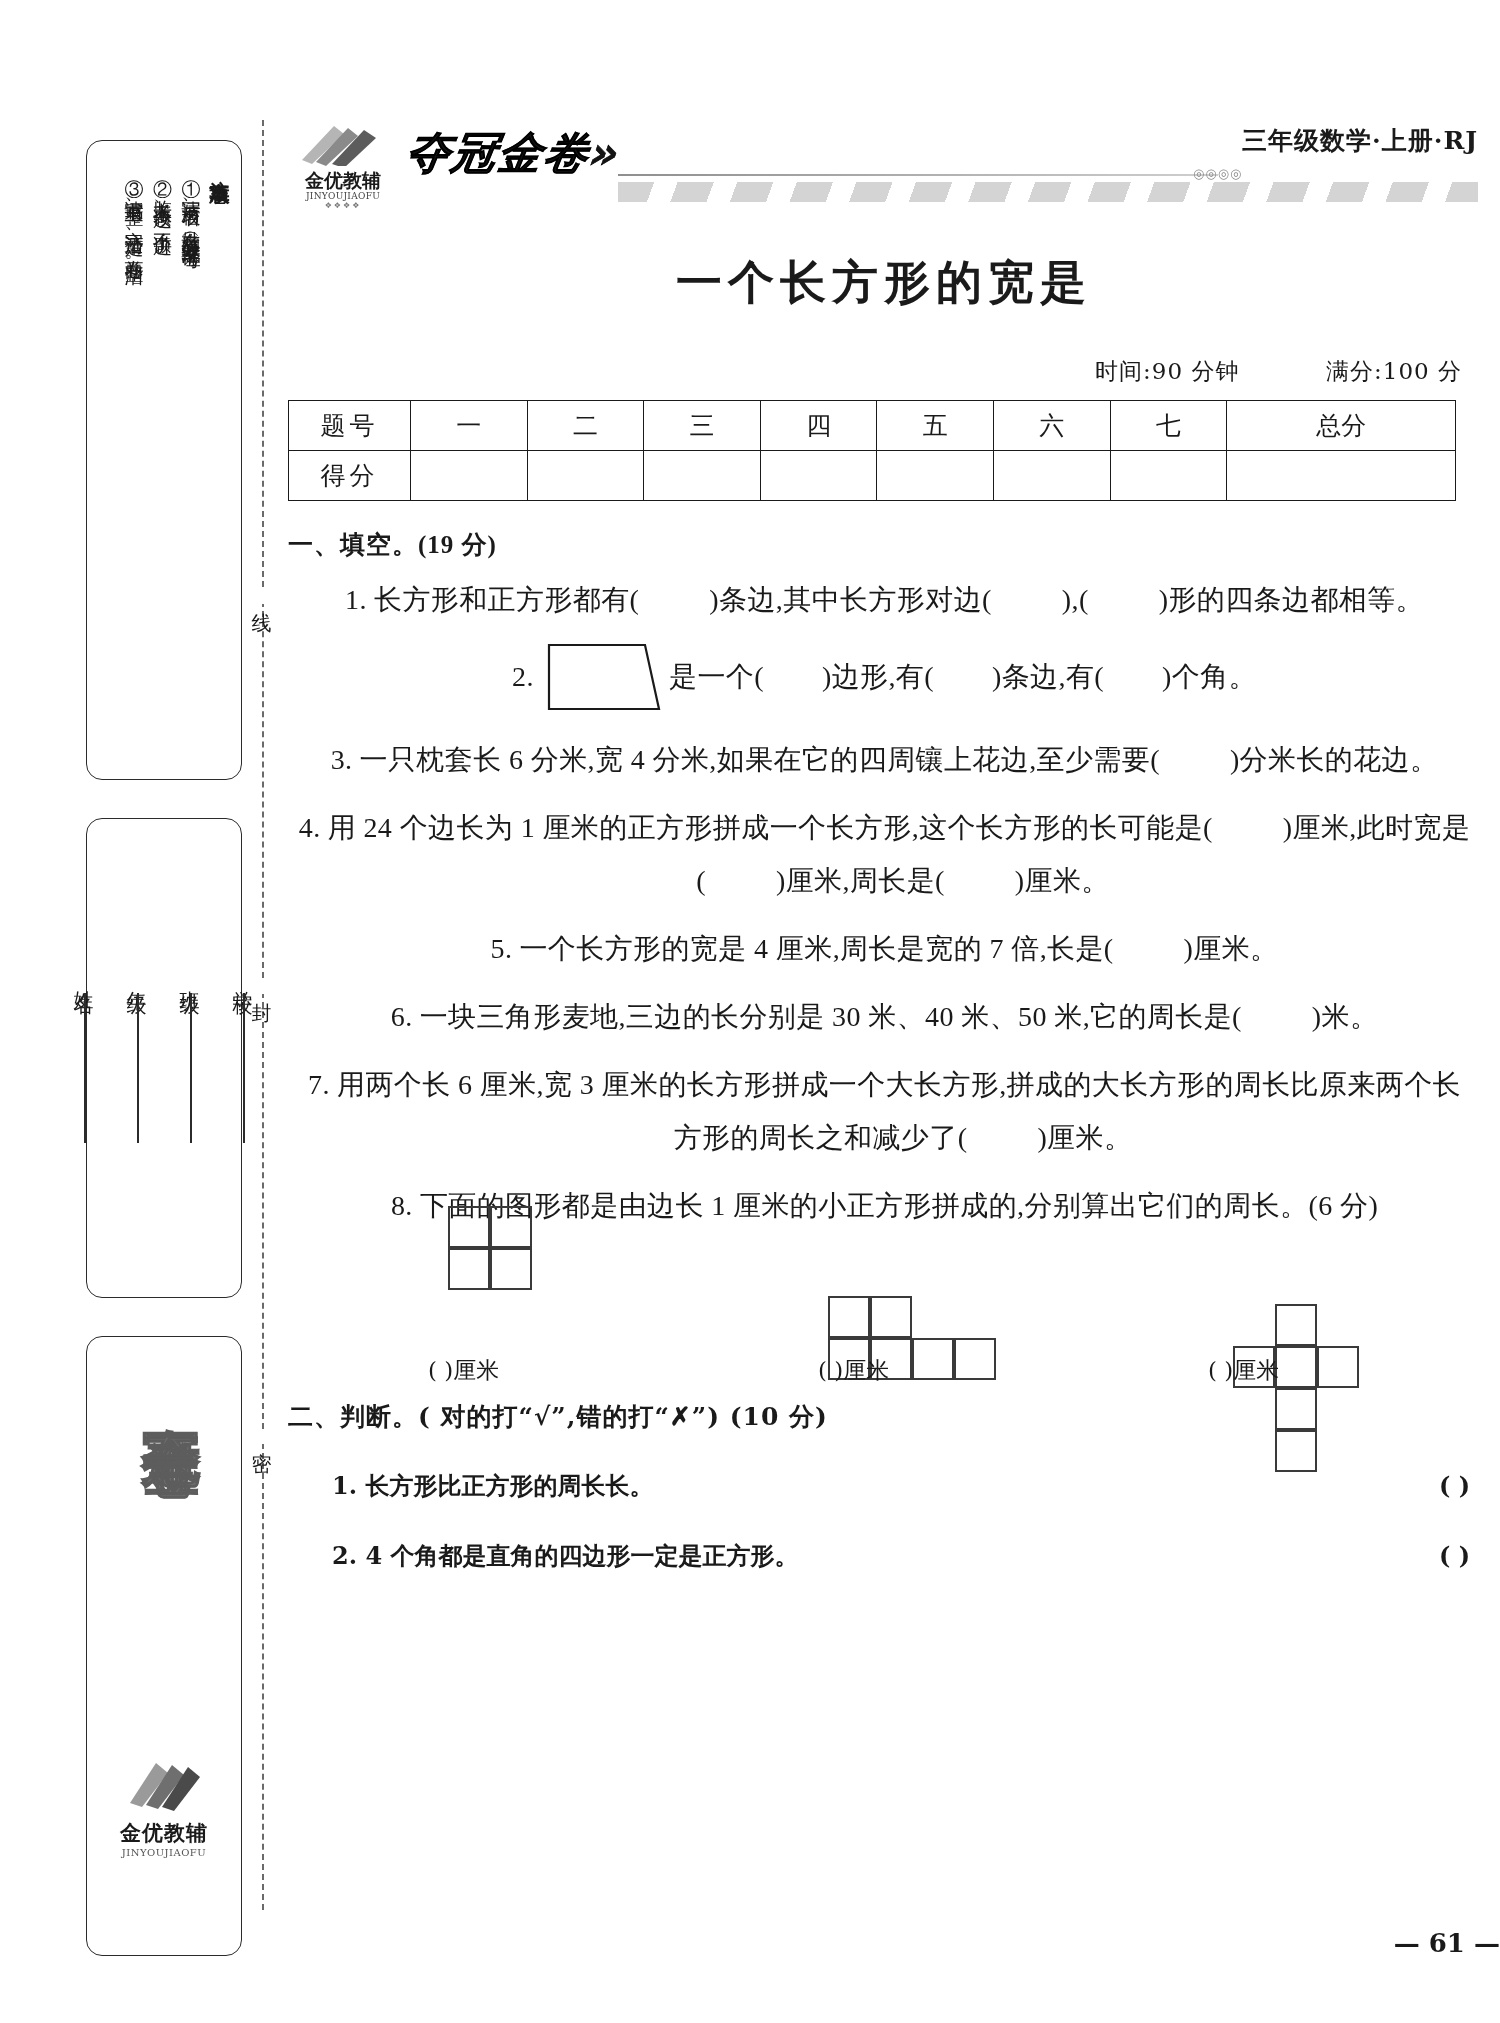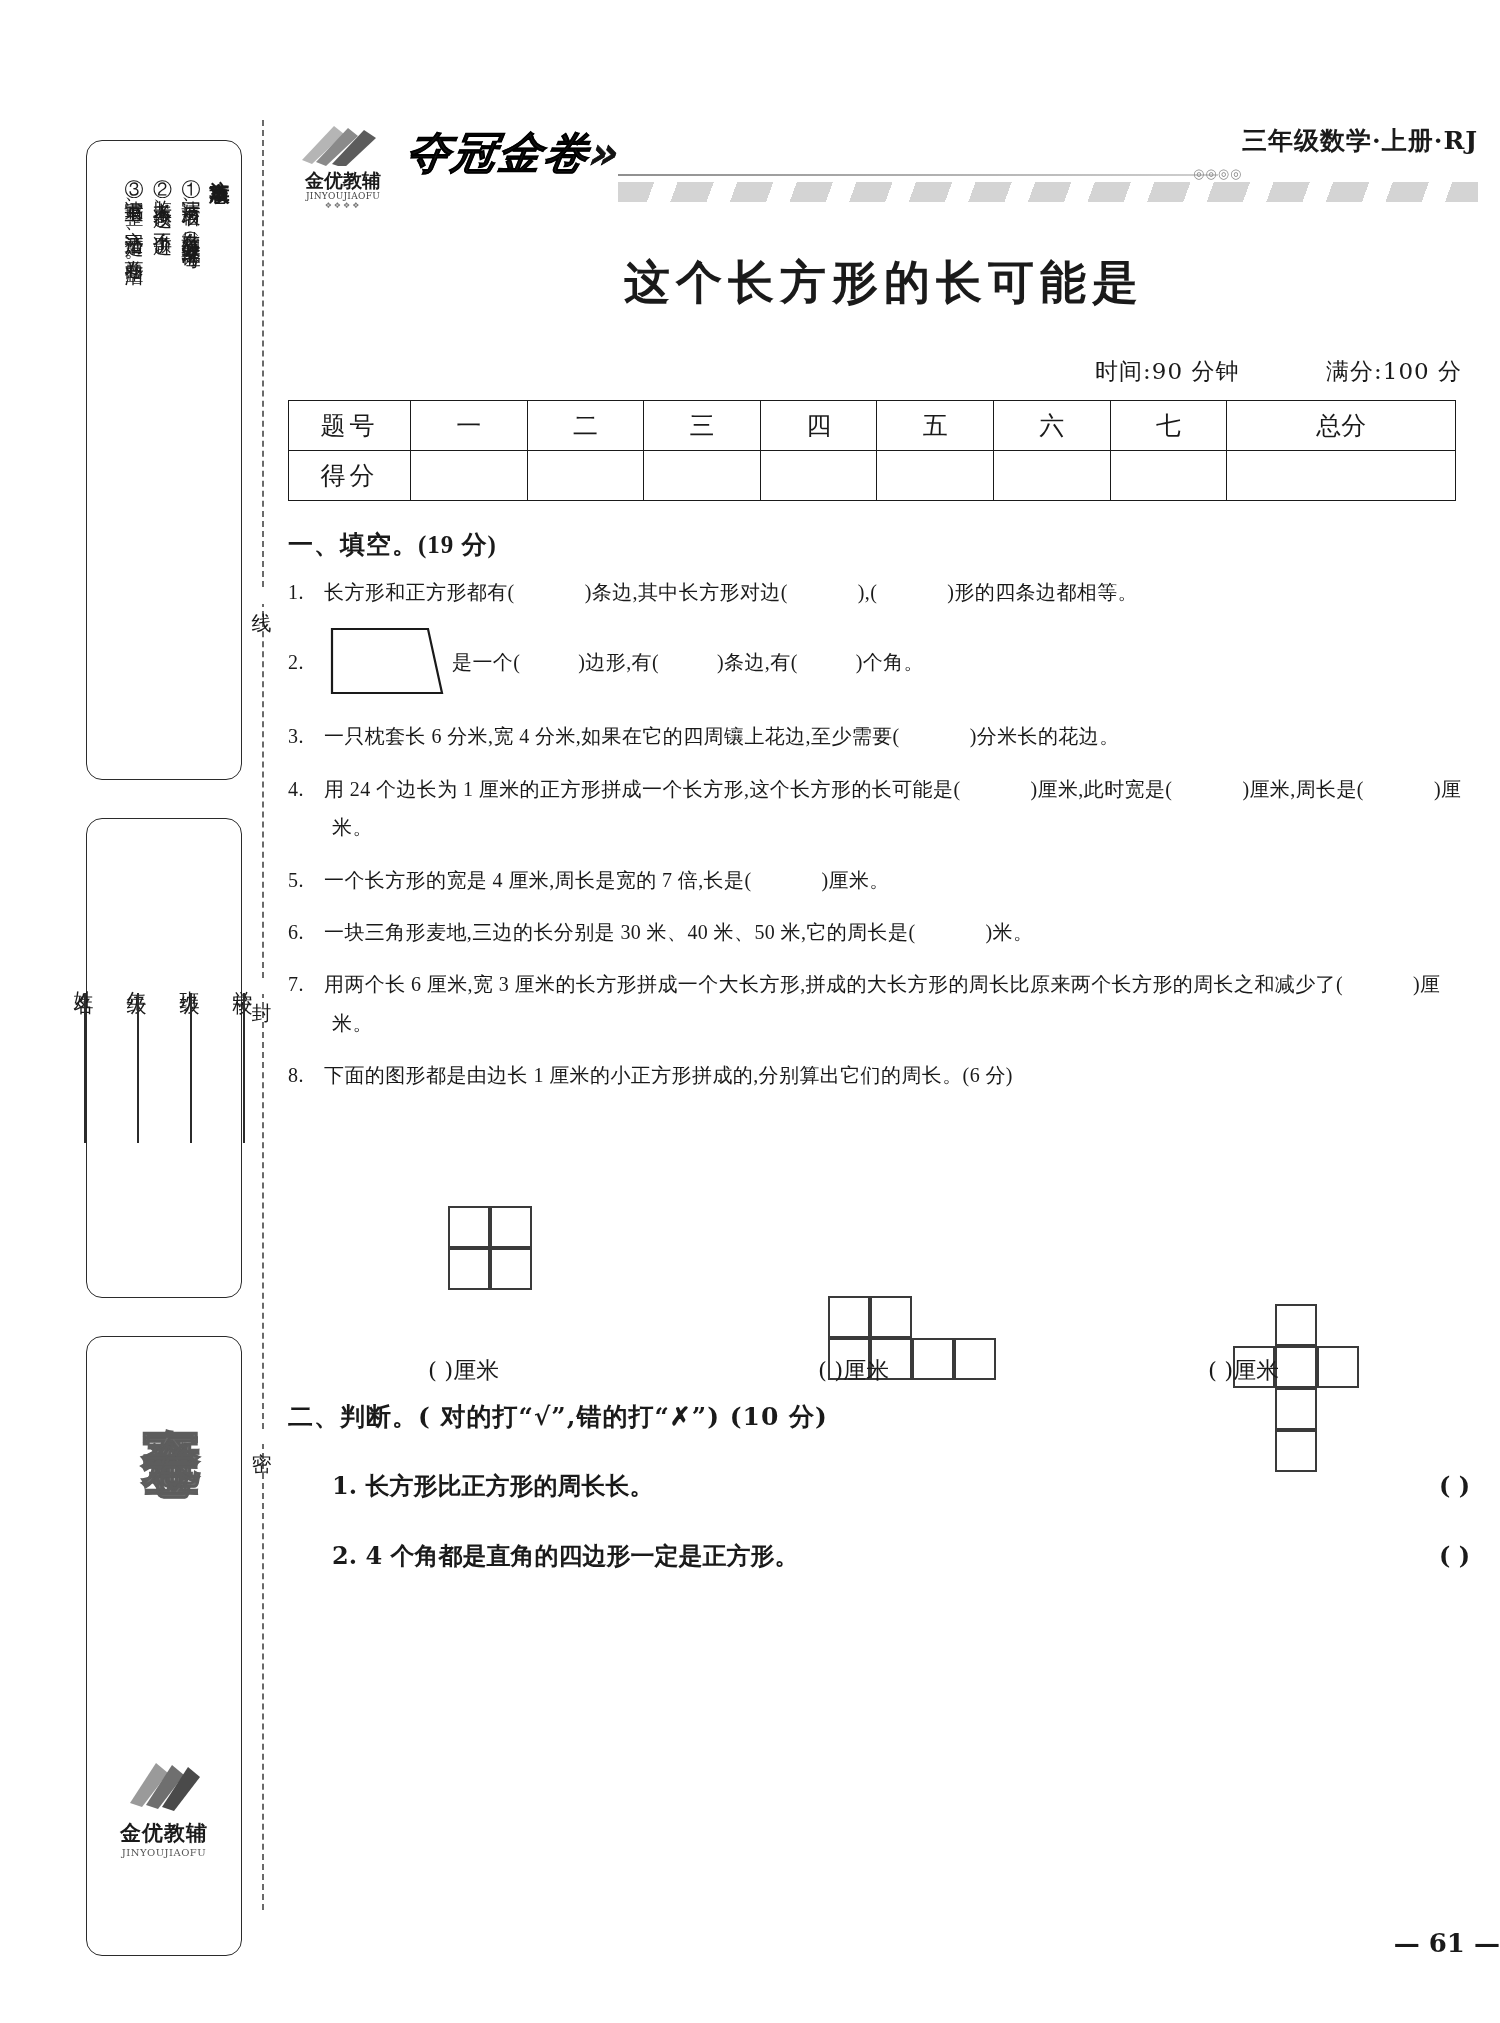--- a/index.html
+++ b/index.html
@@ -137,23 +137,24 @@
     border:1.8px solid #1a1a1a;
     height:50px; text-align:center; font-size:25px; font-weight:normal;
     padding:0;
   }
   #score-table .rowhead { width:122px; letter-spacing:4px;margin-left:24px; }
 
   
   #content { position:absolute; left:20px; top:528px; width:1192px;font-family:Liberation Serif, serif; }
   .section-head { font-size:25px; font-weight:bold; letter-spacing:1px; margin:0 0 12px 0; }
   .q {
-    font-size:20px; line-height:1.92; letter-spacing:.4px;
+    font-size:28px; line-height:1.92; letter-spacing:.4px;
     margin:0 0 14px 0; padding-left:44px; text-indent:-44px;
     padding-right:6px;
+    text-align:center;
   }
   .q .num { display:inline-block; width:36px; text-indent:0; }
   .blank { display:inline-block; }
   .blank-s { width:58px; }
   .blank-m { width:70px; }
 
   
   .q-shape { display:inline-block; vertical-align:middle; margin:0 6px 6px 4px; }
 
   
@@ -240,21 +241,21 @@
       <div class="en2">JINYOUJIAOFU</div>
       <div class="dots">❖❖❖❖</div>
     </div>
     <div id="series-title">夺冠金卷»</div>
     <div id="deco-rule"></div>
     <div id="deco-dots">◎◎◎◎</div>
     <div id="stripes"></div>
     <div id="grade-info">三年级数学·上册·RJ</div>
   </div>
 
-  <div id="paper-title">这个长方形的长可能是</div>
+  <div id="paper-title">一个长方形的宽是</div>
 
   <div id="meta-line">
     <span>时间:90 分钟</span>
     <span class="gap"></span>
     <span>满分:100 分</span>
   </div>
 
   <table id="score-table">
     <tbody>
         <tr>

